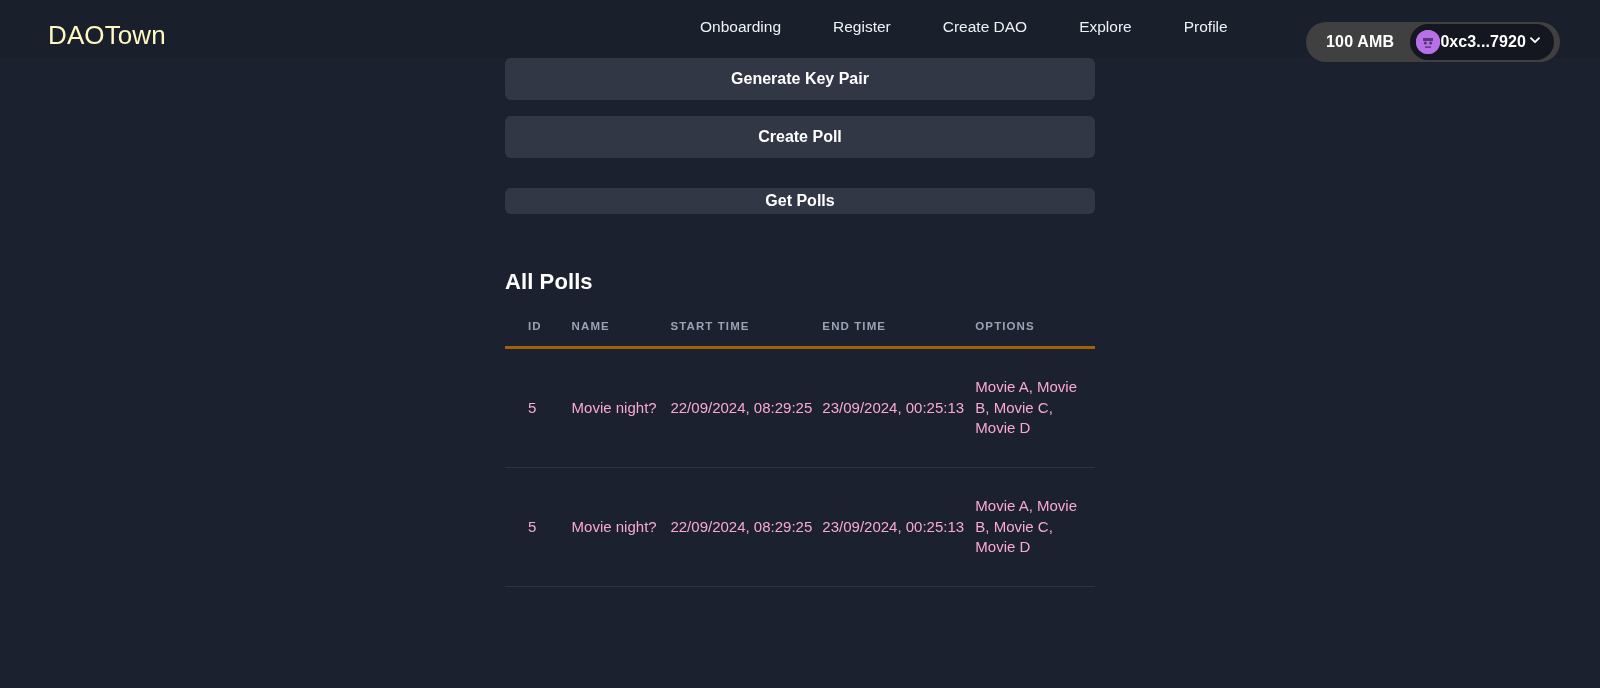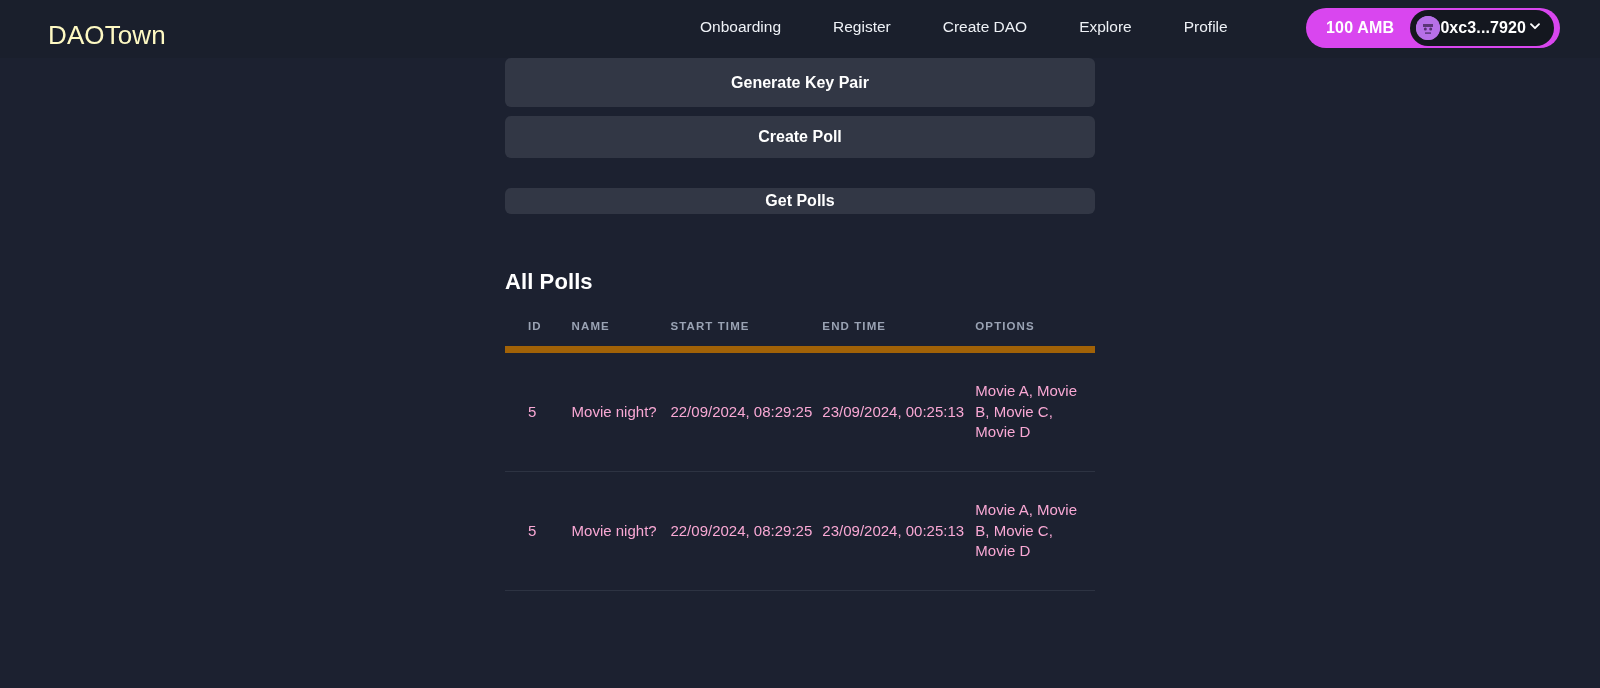--- a/index.html
+++ b/index.html
@@ -51,23 +51,23 @@
     white-space: nowrap;
     cursor: pointer;
     line-height: 1.2;
   }
   .nav-item:last-child { margin-right: 0; }
 
   
   .wallet-wrap {
     position: absolute;
     right: 40px;
-    top: 8px;
+    top: 22px;
     height: 40px;
-    background: #d946ef;
+    background: #404040;
     border-radius: 20px;
     display: flex;
     align-items: center;
     padding: 0 6px 0 0;
   }
   .balance {
     font-size: 16px;
     font-weight: 700;
     color: #ffffff;
     padding: 0 16px 0 20px;
@@ -114,21 +114,21 @@
     border: none;
     border-radius: 6px;
     color: #ffffff;
     font-family: "Liberation Sans", sans-serif;
     font-size: 16px;
     font-weight: 700;
     text-align: center;
     cursor: pointer;
     line-height: 1;
   }
-  #btn-generate { position: absolute; top: 58px;  height: 49px; padding-top: 0; }
+  #btn-generate { position: absolute; top: 58px;  height: 42px; padding-top: 0; }
   #btn-createpoll { position: absolute; top: 116px; height: 42px; }
   #btn-getpolls  { position: absolute; top: 188px; height: 26px; }
 
   .section-title {
     position: absolute;
     top: 269px;
     left: 0;
     font-size: 22px;
     font-weight: 700;
     color: #ffffff;
@@ -145,21 +145,21 @@
     table-layout: fixed;
   }
   .polls-table th {
     text-align: left;
     font-size: 11.5px;
     font-weight: 700;
     letter-spacing: 1.1px;
     color: #9aa3b4;
     text-transform: uppercase;
     padding: 0 0 14px 0;
-    border-bottom: 7px solid #a16207;
+    border-bottom: 3px solid #a16207;
     vertical-align: bottom;
   }
   .polls-table td {
     font-size: 15px;
     font-weight: 400;
     color: #f9a8d4;
     line-height: 1.38;
     padding: 28px 0 28px 0;
     border-bottom: 1px solid #2d3342;
     vertical-align: middle;

